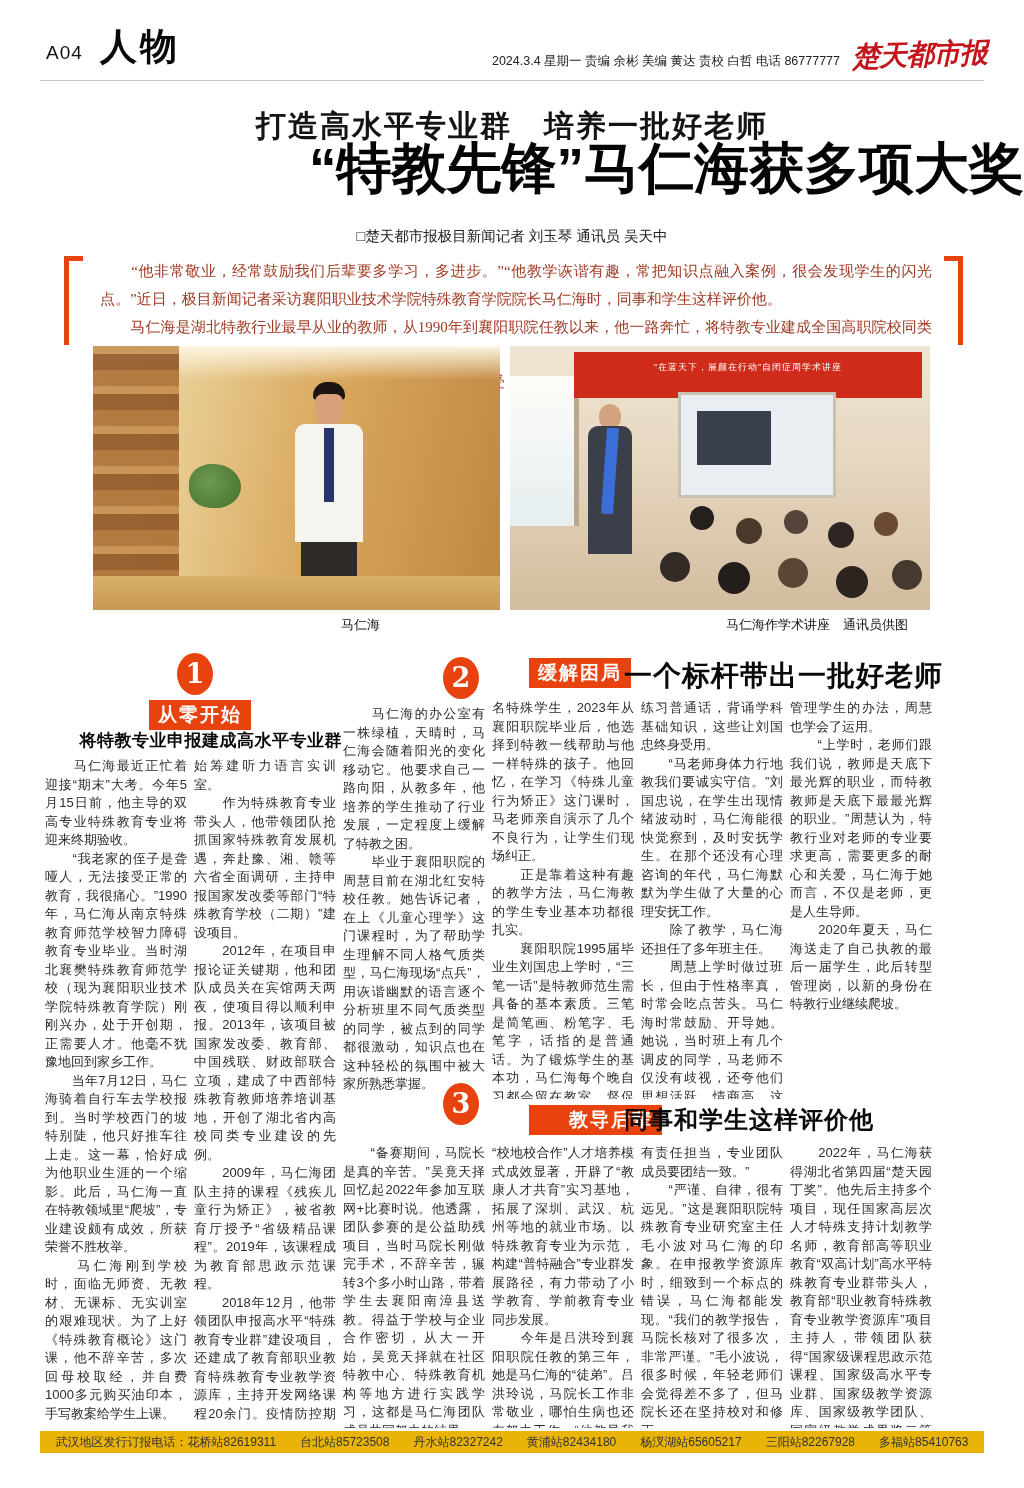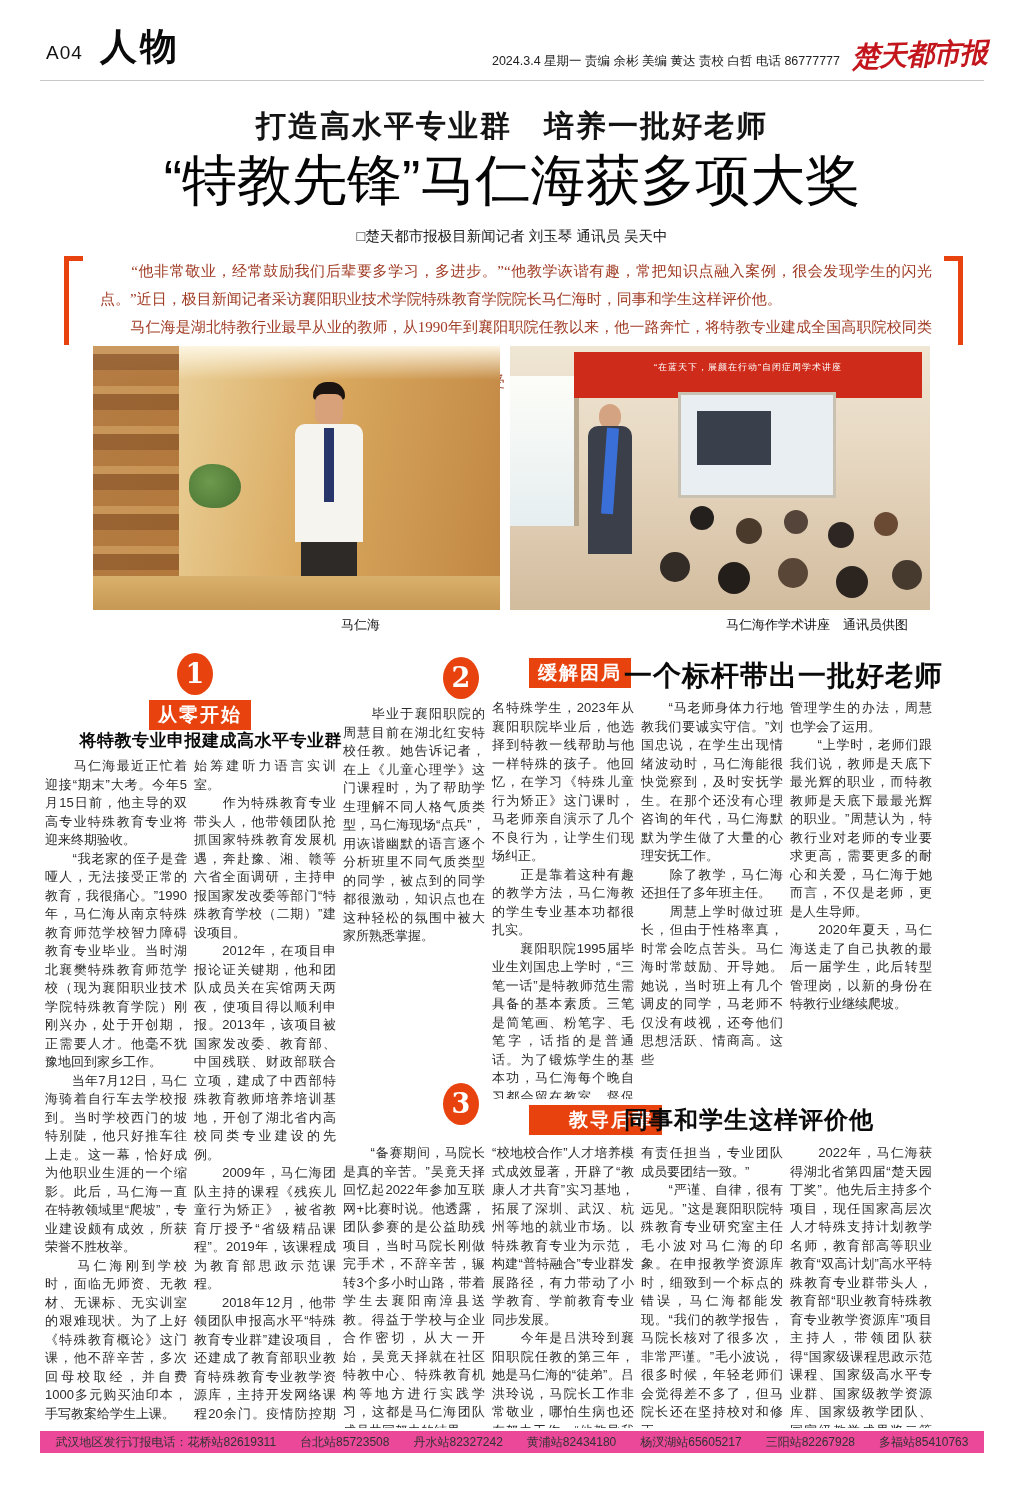--- a/index.html
+++ b/index.html
@@ -15,21 +15,21 @@
   #page-section{left:100px;top:22px;font-size:37px;font-weight:900;letter-spacing:3px;color:#0a0a0a;}
   #dateline{left:440px;top:53px;width:400px;text-align:right;font-size:12.5px;color:#222;}
   #masthead{left:852px;top:36px;width:140px;font-family:"DejaVu Serif","Liberation Serif",serif;
     font-size:28px;font-weight:bold;font-style:italic;color:#c3161c;letter-spacing:-1px;
     transform:rotate(-2deg);}
   #header-rule{left:40px;top:80px;width:944px;height:1px;background:#c8c8c8;}
 
   
   #kicker{left:0;top:106px;width:1024px;text-align:center;font-size:30px;font-weight:800;
     letter-spacing:2px;color:#141414;}
-  #headline{left:0;top:144px;width:1024px;text-align:center;font-size:55px;font-weight:400;
+  #headline{left:0;top:132px;width:1024px;text-align:right;font-size:55px;font-weight:700;
     letter-spacing:0px;color:#050505;}
   #byline{left:0;top:227px;width:1024px;text-align:center;font-size:14.5px;color:#222;}
 
   
   #intro{left:100px;top:258px;width:832px;font-family:"Liberation Serif","DejaVu Serif",serif;
     font-size:15px;line-height:1.85;color:#a03b24;text-align:justify;}
   #intro p{margin:0;}
   .bracket{width:14px;height:84px;}
   #bracket-left{left:64px;top:256px;border-left:5px solid #e8430e;border-top:5px solid #e8430e;}
   #bracket-right{left:944px;top:256px;border-right:5px solid #e8430e;border-top:5px solid #e8430e;}
@@ -94,21 +94,21 @@
   #col-2a{left:343px;top:705px;height:386px;}
   #col-2b{left:492px;top:699px;height:400px;}
   #col-2c{left:641px;top:699px;height:400px;}
   #col-2d{left:790px;top:699px;height:400px;}
   #col-3a{left:343px;top:1144px;height:284px;}
   #col-3b{left:492px;top:1144px;height:284px;}
   #col-3c{left:641px;top:1144px;height:284px;}
   #col-3d{left:790px;top:1144px;height:284px;}
 
   
-  #footer-bar{left:40px;top:1431px;width:944px;height:22px;background:#ec4899;
+  #footer-bar{left:40px;top:1431px;width:944px;height:22px;background:#eab308;
     font-size:12px;line-height:22px;text-align:center;color:#333;white-space:nowrap;overflow:hidden;}
 </style>
 </head>
 <body>
 
 <div class="abs" id="page-no">A04</div>
 <div class="abs" id="page-section">人物</div>
 <div class="abs" id="dateline">2024.3.4 星期一 责编 余彬 美编 黄达 责校 白哲 电话 86777777</div>
 <div class="abs" id="masthead">楚天都市报</div>
 <div class="abs" id="header-rule"></div>
@@ -180,28 +180,30 @@
     <p>　　作为特殊教育专业带头人，他带领团队抢抓国家特殊教育发展机遇，奔赴豫、湘、赣等六省全面调研，主持申报国家发改委等部门“特殊教育学校（二期）”建设项目。</p>
     <p>　　2012年，在项目申报论证关键期，他和团队成员关在宾馆两天两夜，使项目得以顺利申报。2013年，该项目被国家发改委、教育部、中国残联、财政部联合立项，建成了中西部特殊教育教师培养培训基地，开创了湖北省内高校同类专业建设的先例。</p>
     <p>　　2009年，马仁海团队主持的课程《残疾儿童行为矫正》，被省教育厅授予“省级精品课程”。2019年，该课程成为教育部思政示范课程。</p>
     <p>　　2018年12月，他带领团队申报高水平“特殊教育专业群”建设项目，还建成了教育部职业教育特殊教育专业教学资源库，主持开发网络课程20余门。疫情防控期间，该资源库为大量特教师生提供了专业教学平台。</p>
   </div>
 
 <div class="num-circle" id="circle-2">2</div>
 <div class="sec-label" id="label-2">缓解困局</div>
 <div class="sec-title" id="title-2">一个标杆带出一批好老师</div>
 <div class="col" id="col-2a">
+    <p>　　马仁海的办公室有一株绿植，天晴时，马仁海会随着阳光的变化移动它。他要求自己一路向阳，从教多年，他培养的学生推动了行业发展，一定程度上缓解了特教之困。</p>
     <p>　　毕业于襄阳职院的周慧目前在湖北红安特校任教。她告诉记者，在上《儿童心理学》这门课程时，为了帮助学生理解不同人格气质类型，马仁海现场“点兵”，用诙谐幽默的语言逐个分析班里不同气质类型的同学，被点到的同学都很激动，知识点也在这种轻松的氛围中被大家所熟悉掌握。</p>
   </div>
 <div class="col" id="col-2b">
     <p>名特殊学生，2023年从襄阳职院毕业后，他选择到特教一线帮助与他一样特殊的孩子。他回忆，在学习《特殊儿童行为矫正》这门课时，马老师亲自演示了几个不良行为，让学生们现场纠正。</p>
     <p>　　正是靠着这种有趣的教学方法，马仁海教的学生专业基本功都很扎实。</p>
     <p>　　襄阳职院1995届毕业生刘国忠上学时，“三笔一话”是特教师范生需具备的基本素质。三笔是简笔画、粉笔字、毛笔字，话指的是普通话。为了锻炼学生的基本功，马仁海每个晚自习都会留在教室，督促学生练字。早自习时，</p>
   </div>
 <div class="col" id="col-2c">
+    <p>练习普通话，背诵学科基础知识，这些让刘国忠终身受用。</p>
     <p>　　“马老师身体力行地教我们要诚实守信。”刘国忠说，在学生出现情绪波动时，马仁海能很快觉察到，及时安抚学生。在那个还没有心理咨询的年代，马仁海默默为学生做了大量的心理安抚工作。</p>
     <p>　　除了教学，马仁海还担任了多年班主任。</p>
     <p>　　周慧上学时做过班长，但由于性格率真，时常会吃点苦头。马仁海时常鼓励、开导她。她说，当时班上有几个调皮的同学，马老师不仅没有歧视，还夸他们思想活跃、情商高。这些</p>
   </div>
 <div class="col" id="col-2d">
     <p>管理学生的办法，周慧也学会了运用。</p>
     <p>　　“上学时，老师们跟我们说，教师是天底下最光辉的职业，而特教教师是天底下最最光辉的职业。”周慧认为，特教行业对老师的专业要求更高，需要更多的耐心和关爱，马仁海于她而言，不仅是老师，更是人生导师。</p>
     <p>　　2020年夏天，马仁海送走了自己执教的最后一届学生，此后转型管理岗，以新的身份在特教行业继续爬坡。</p>
   </div>
 

